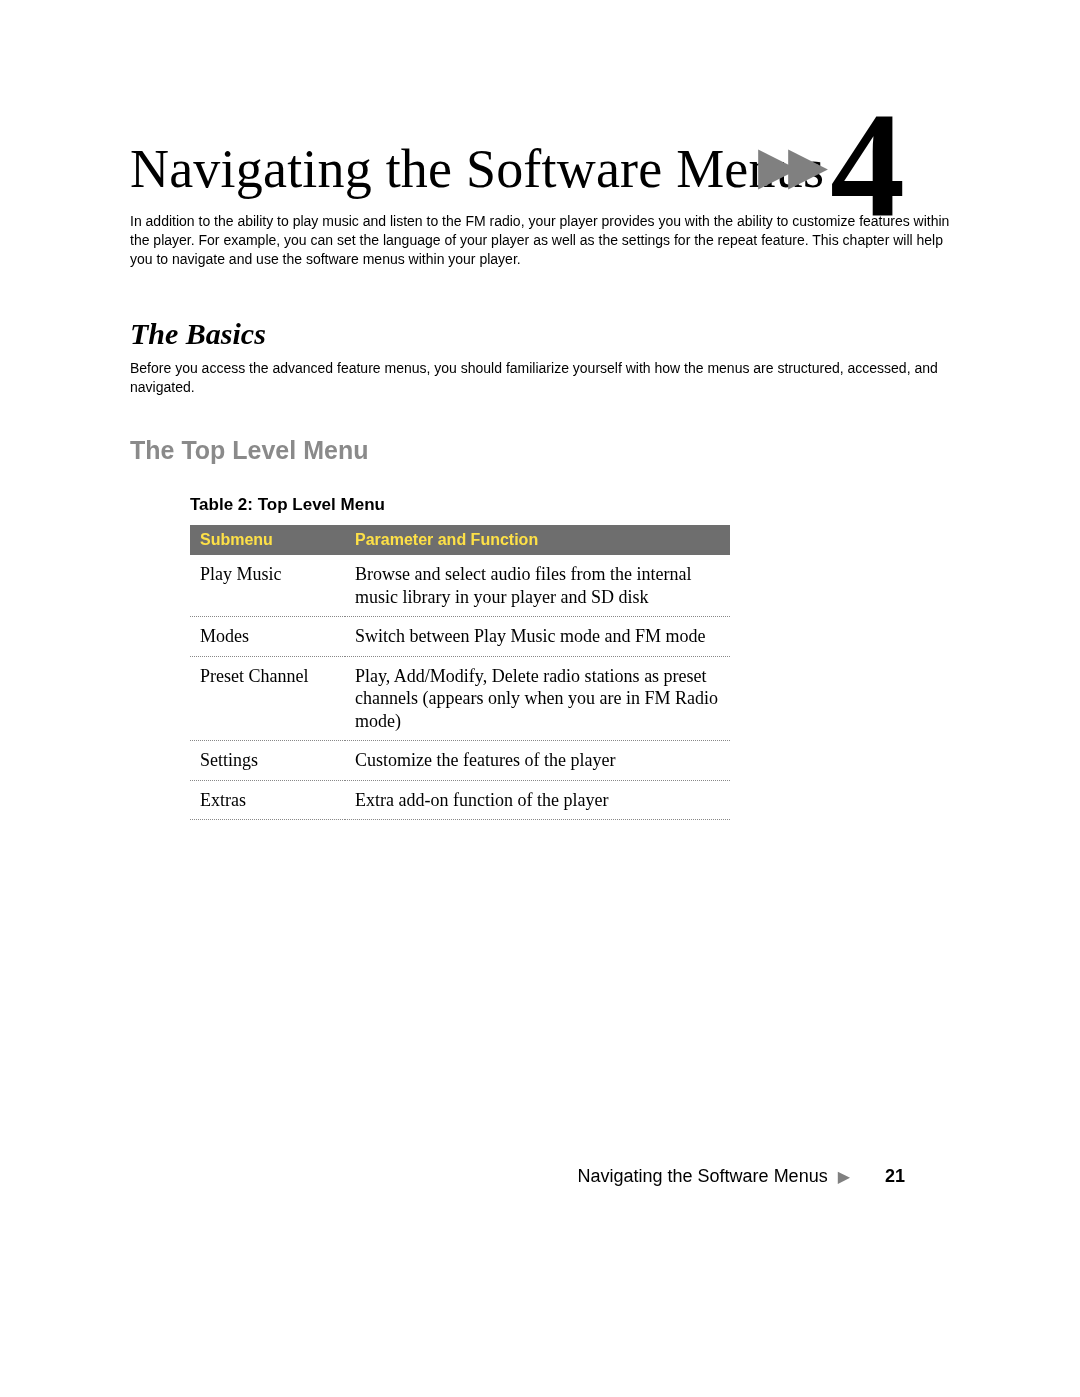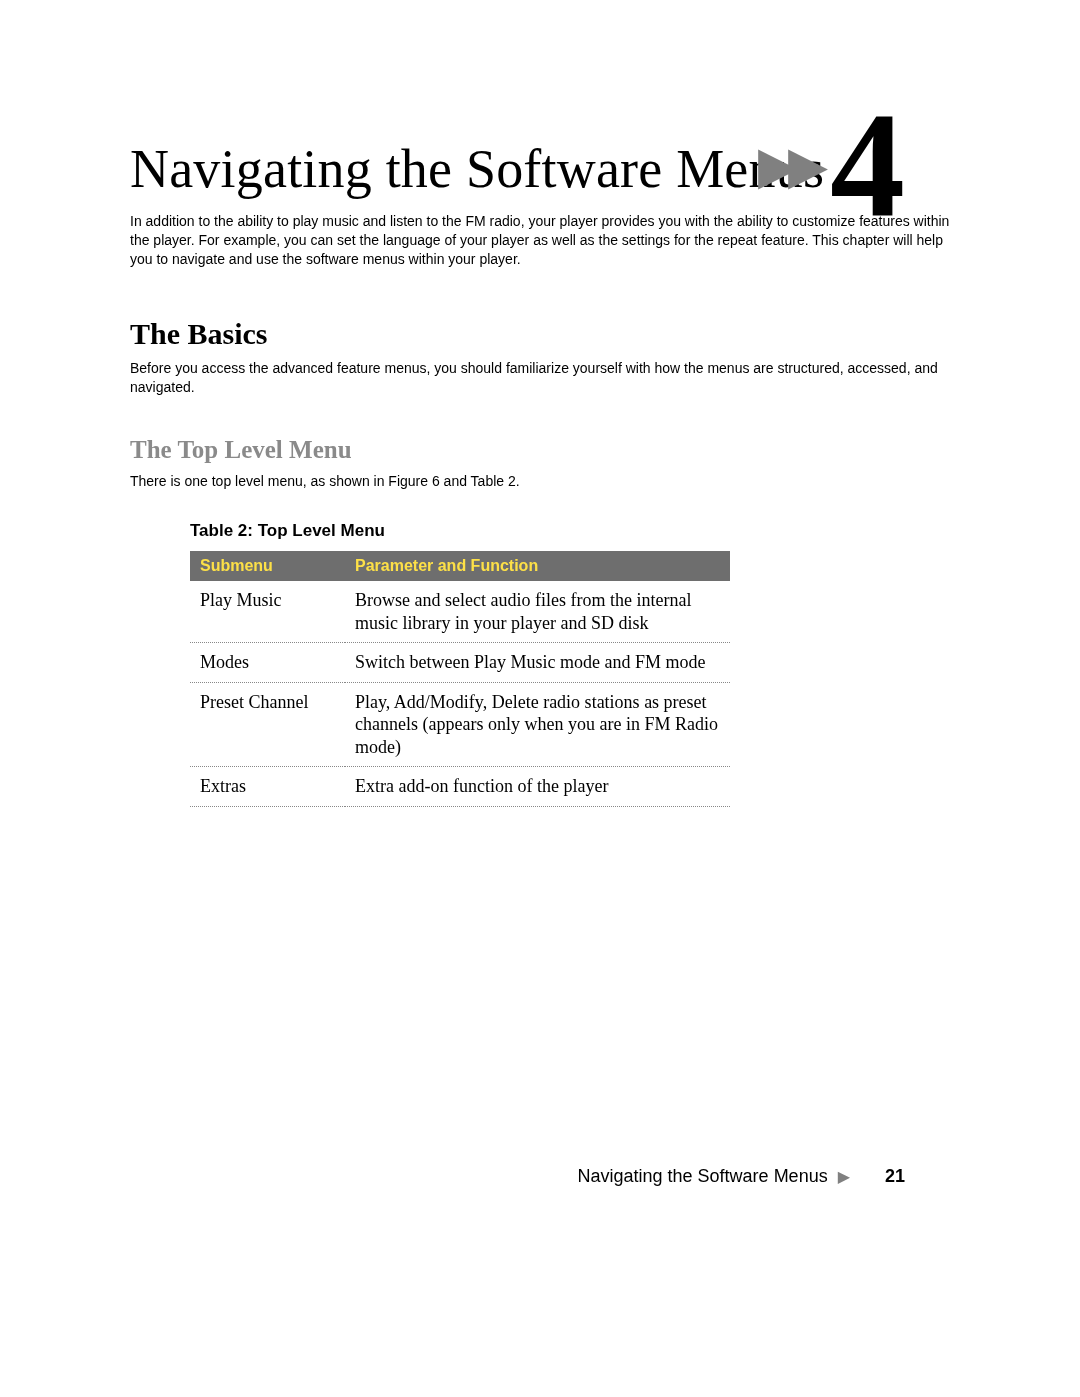--- a/index.html
+++ b/index.html
@@ -56,23 +56,24 @@
   p.body {
     font-size: 14px;
     line-height: 1.35;
     margin: 8px 0 0 0;
   }
   h2.section {
     font-family: "Times New Roman", Times, serif;
     font-weight: 700;
     font-size: 30px;
     margin: 48px 0 2px 0;
+    font-style: italic;
   }
   h3.subsection {
-    font-family: Liberation Serif, serif;
+    font-family: Liberation Sans, sans-serif;
     font-weight: 700;
     font-size: 25px;
     color: #8a8a8a;
     margin: 40px 0 4px 0;
   }
   .table-caption {
     font-family: Arial, Helvetica, sans-serif;
     font-weight: 700;
     font-size: 17px;
     margin: 30px 0 10px 60px;
@@ -134,21 +135,20 @@
 
 
   <h1 class="title">Navigating the Software Menus</h1>
 
   <p class="body">In addition to the ability to play music and listen to the FM radio, your player provides you with the ability to customize features within the player. For example, you can set the language of your player as well as the settings for the repeat feature. This chapter will help you to navigate and use the software menus within your player.</p>
 
   <h2 class="section">The Basics</h2>
   <p class="body">Before you access the advanced feature menus, you should familiarize yourself with how the menus are structured, accessed, and navigated.</p>
 
   <h3 class="subsection">The Top Level Menu</h3>
-  <p class="body">There is one top level menu, as shown in Figure 6 and Table 2.</p>
 
   <div class="table-caption">Table 2: Top Level Menu</div>
 
   <table class="menu">
     <thead>
       <tr>
         <th>Submenu</th>
         <th>Parameter and Function</th>
       </tr>
     </thead>
@@ -159,20 +159,24 @@
       </tr>
       <tr>
         <td class="sub">Modes</td>
         <td>Switch between Play Music mode and FM mode</td>
       </tr>
       <tr>
         <td class="sub">Preset Channel</td>
         <td>Play, Add/Modify, Delete radio stations as preset channels (appears only when you are in FM Radio mode)</td>
       </tr>
       <tr>
+        <td class="sub">Settings</td>
+        <td>Customize the features of the player</td>
+      </tr>
+      <tr>
         <td class="sub">Extras</td>
         <td>Extra add-on function of the player</td>
       </tr>
     </tbody>
   </table>
 
   <div class="footer">
     <span>Navigating the Software Menus</span>
     <span class="arrow">▶</span>
     <span class="pg">21</span>

